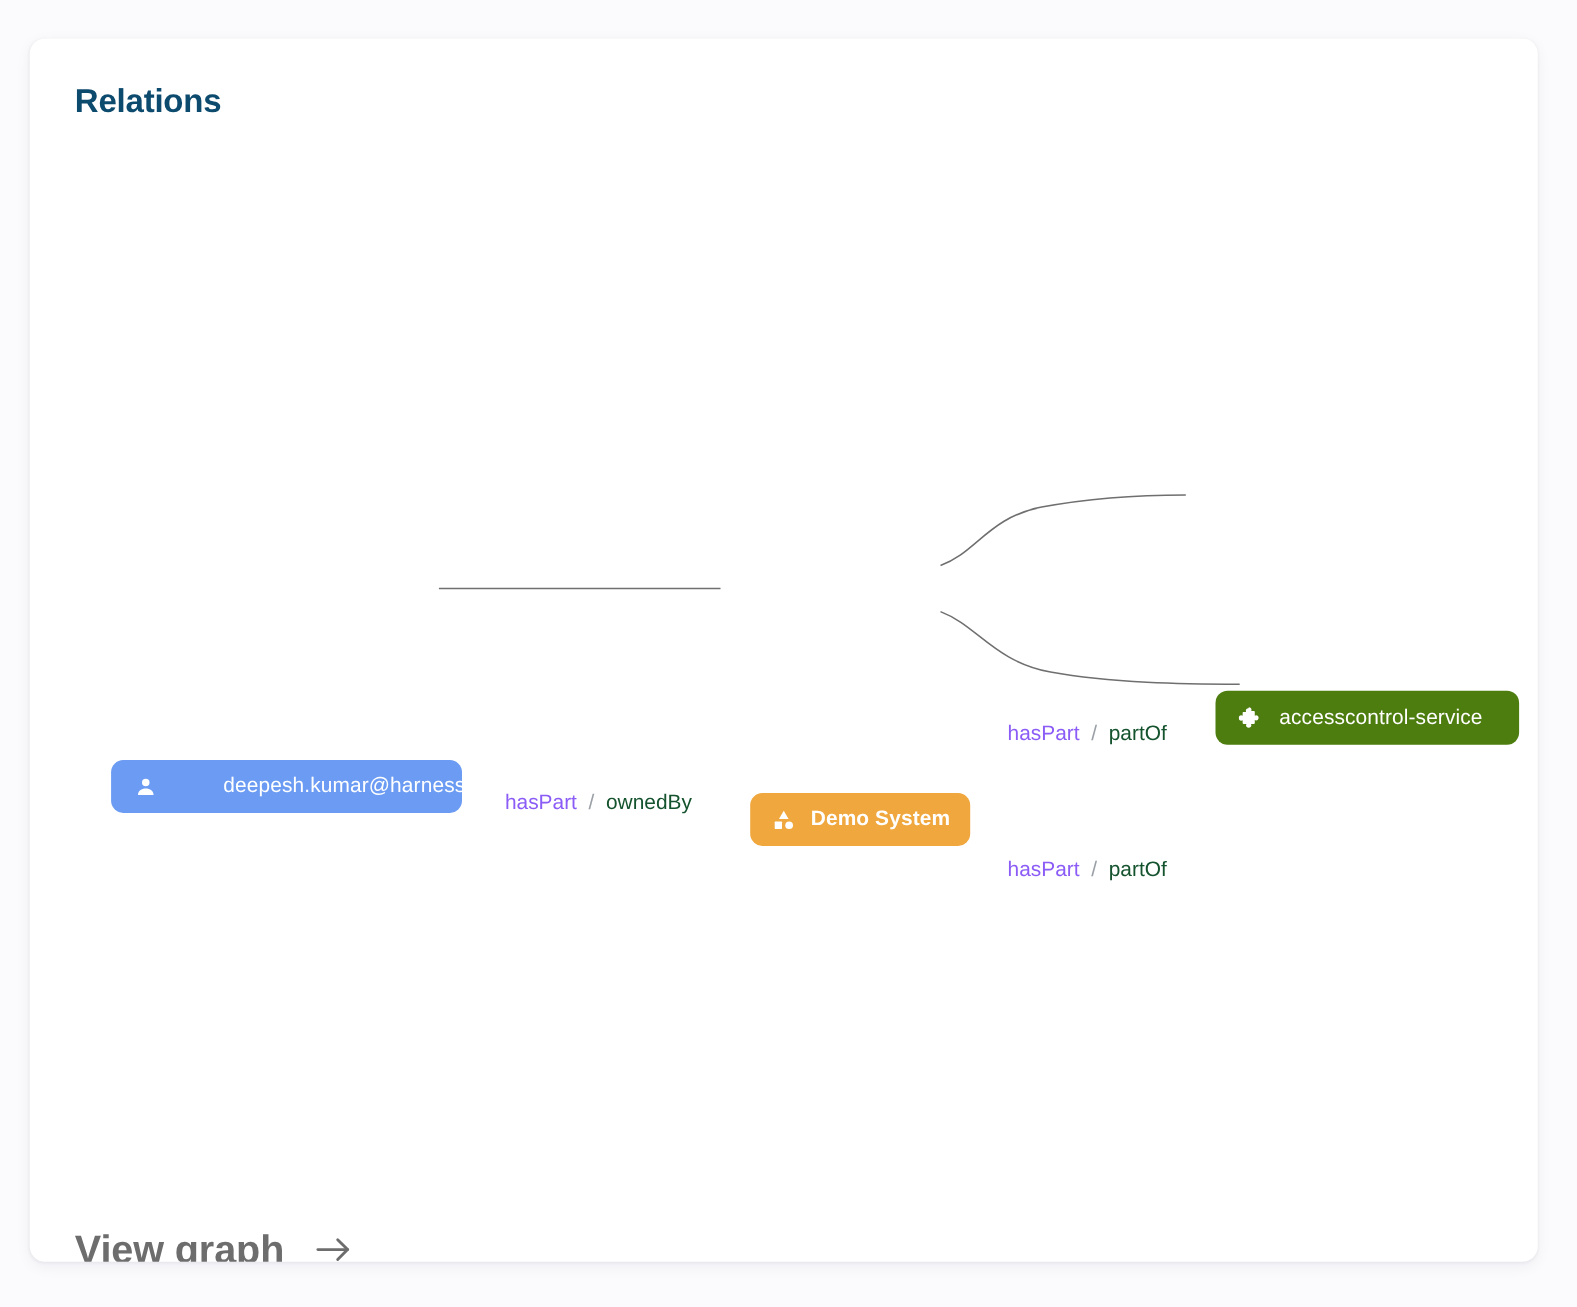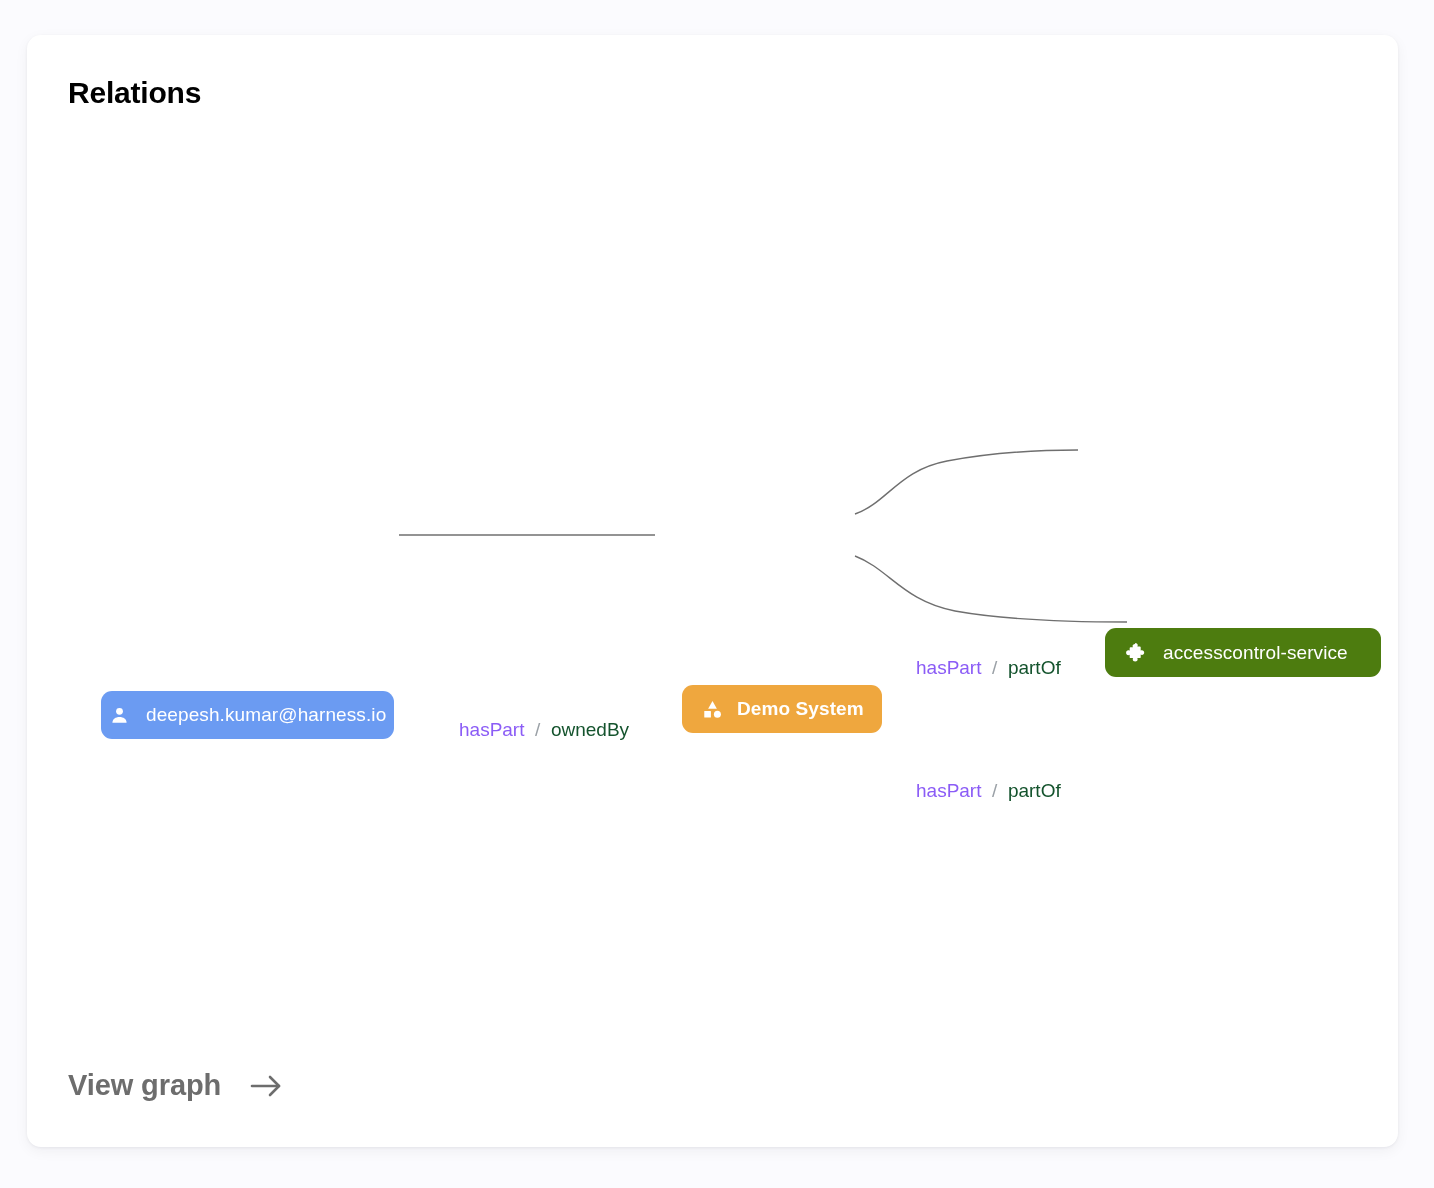--- a/index.html
+++ b/index.html
@@ -28,21 +28,21 @@
     overflow: hidden;
   }
 
   .card-title {
     position: absolute;
     left: 41px;
     top: 40px;
     font-size: 30px;
     font-weight: 700;
     letter-spacing: -0.2px;
-    color: #000000;
+    color: #0c4a6e;
     line-height: 36px;
     margin: 0;
   }
 
   .graph-area {
     position: absolute;
     left: 0;
     top: 90px;
     width: 1371px;
     height: 940px;
@@ -78,31 +78,32 @@
     justify-content: center;
     flex: none;
   }
   .node .node-label {
     color: #ffffff;
   }
 
   .node-user {
     left: 74px;
     top: 566px;
-    width: 293px;
+    width: 319px;
     height: 48px;
-    padding: 0 8px;
+    padding: 0 21px;
     background: #6b9bf2;
+    gap: 44px;
   }
   .node-user .node-icon { width: 21px; height: 21px; margin-right: 16px; }
   .node-user .node-label { font-size: 19px; font-weight: 400; letter-spacing: 0.1px; }
 
   .node-system {
     left: 655px;
-    top: 560px;
+    top: 596px;
     width: 200px;
     height: 48px;
     padding: 0 20px;
     background: #efa73e;
   }
   .node-system .node-icon { width: 21px; height: 21px; margin-right: 14px; }
   .node-system .node-label { font-size: 19px; font-weight: 700; letter-spacing: 0.1px; }
 
   .node-component {
     left: 1078px;
@@ -140,26 +141,26 @@
   .edge-label .rel-reverse { color: #14532d; }
 
   .edge-label-owner { left: 432px; top: 594px; }
   .edge-label-haspart-top { left: 889px; top: 532px; }
   .edge-label-haspart-bottom { left: 889px; top: 655px; }
 
   
   .view-graph {
     position: absolute;
     left: 41px;
-    top: 1034px;
+    top: 1080px;
     display: flex;
     align-items: center;
     gap: 28px;
     color: #6d6d6d;
-    font-size: 29px;
+    font-size: 36px;
     font-weight: 700;
     letter-spacing: -0.1px;
     text-decoration: none;
     cursor: pointer;
   }
   .view-graph .arrow-icon {
     display: flex;
     align-items: center;
     justify-content: center;
     width: 34px;

